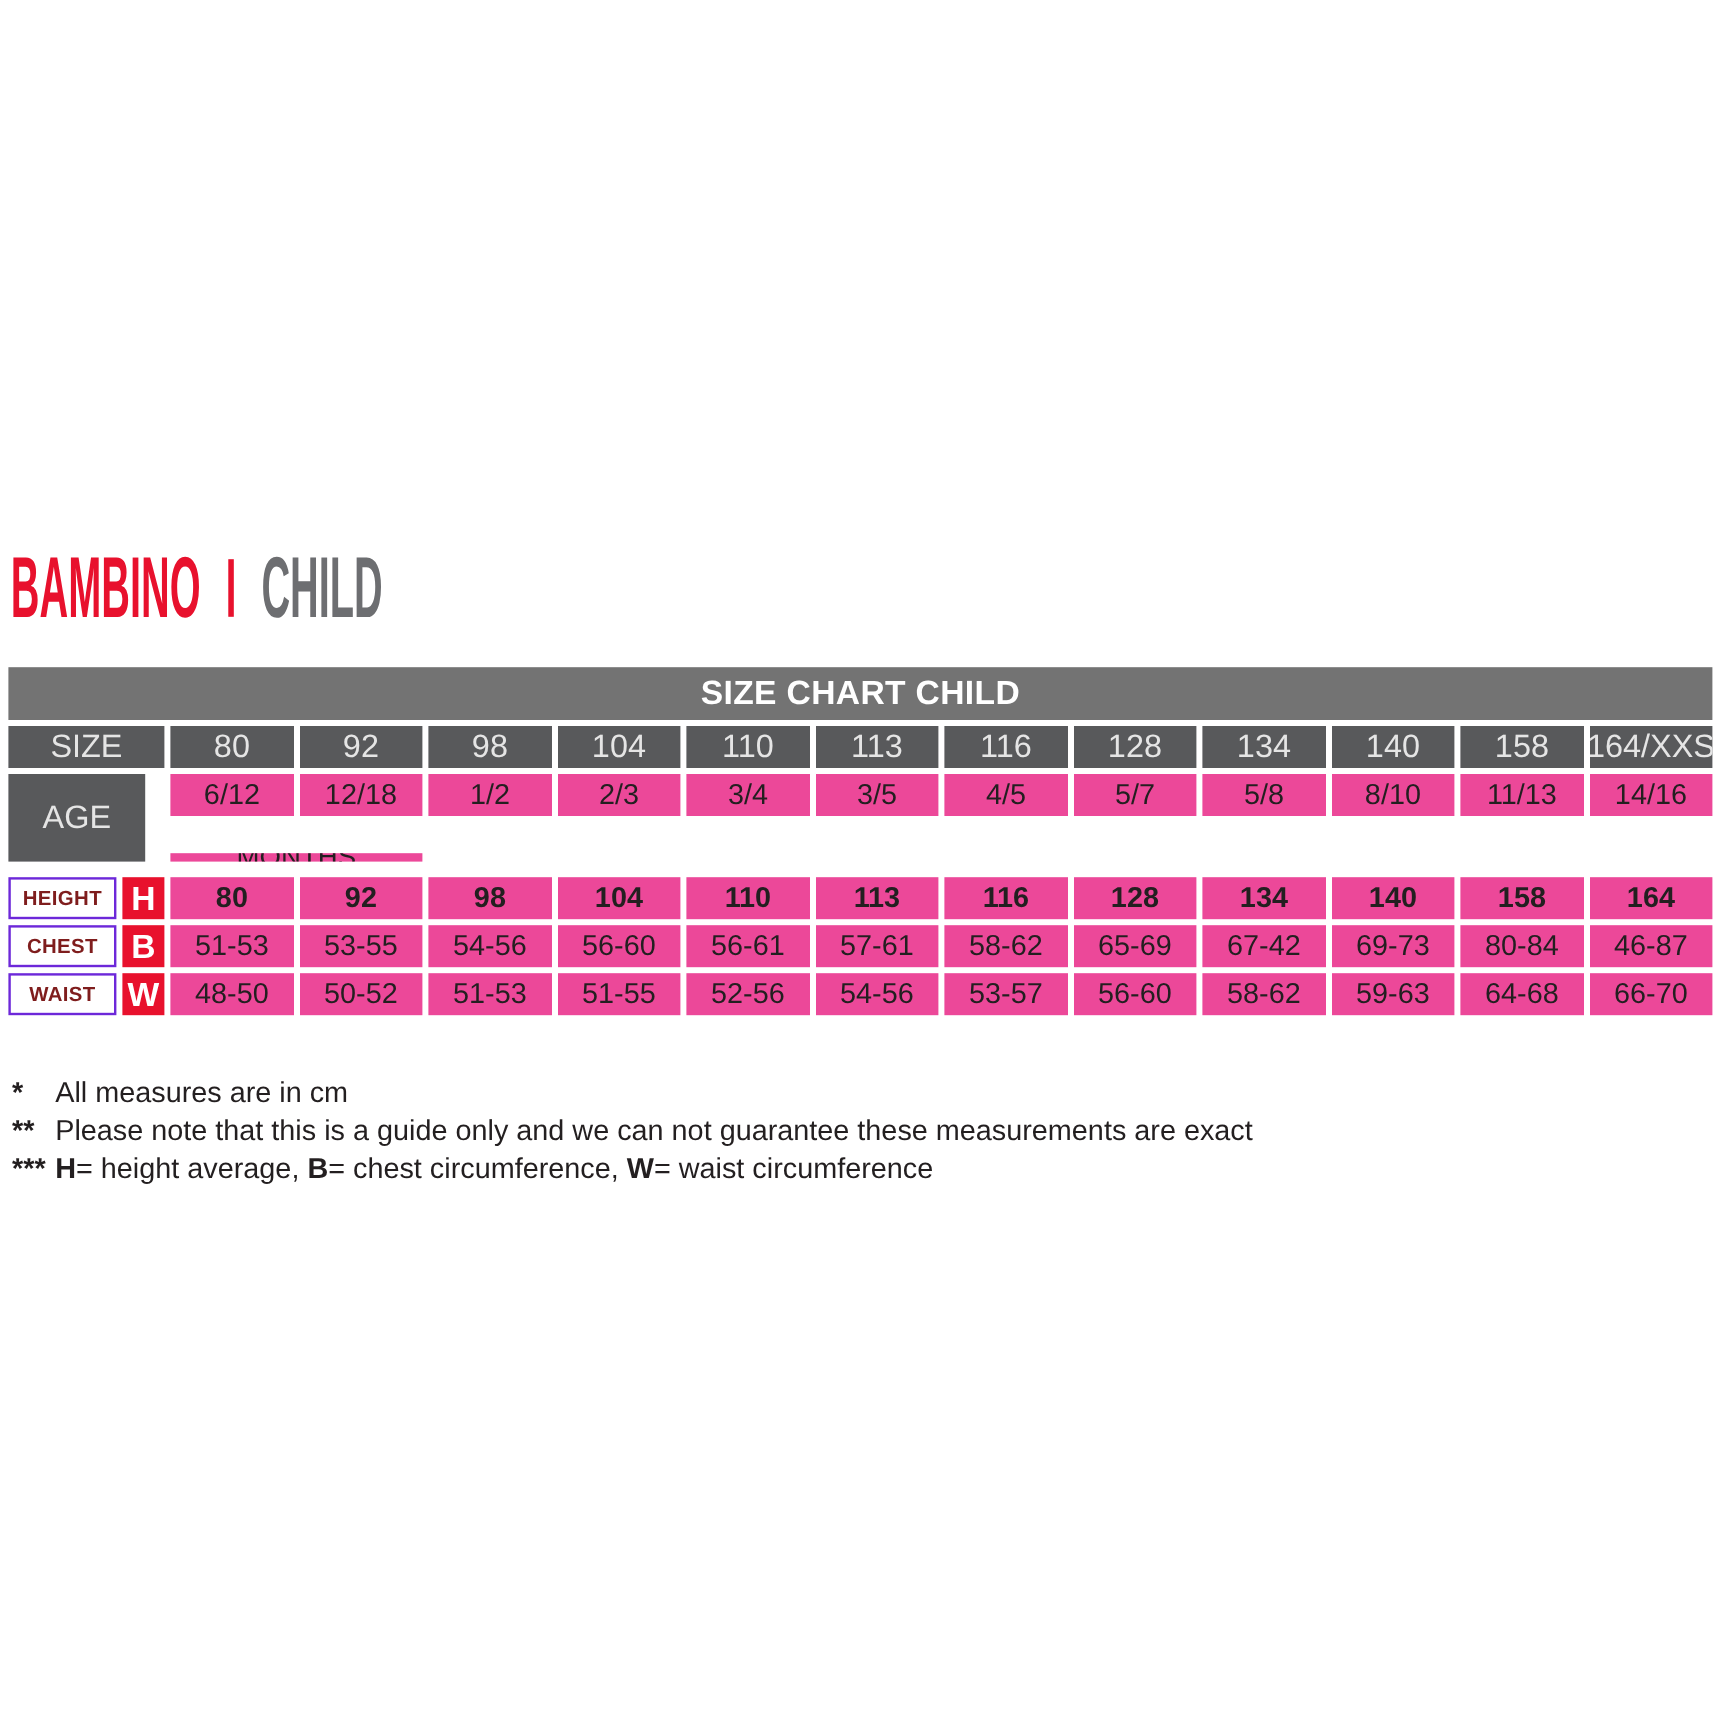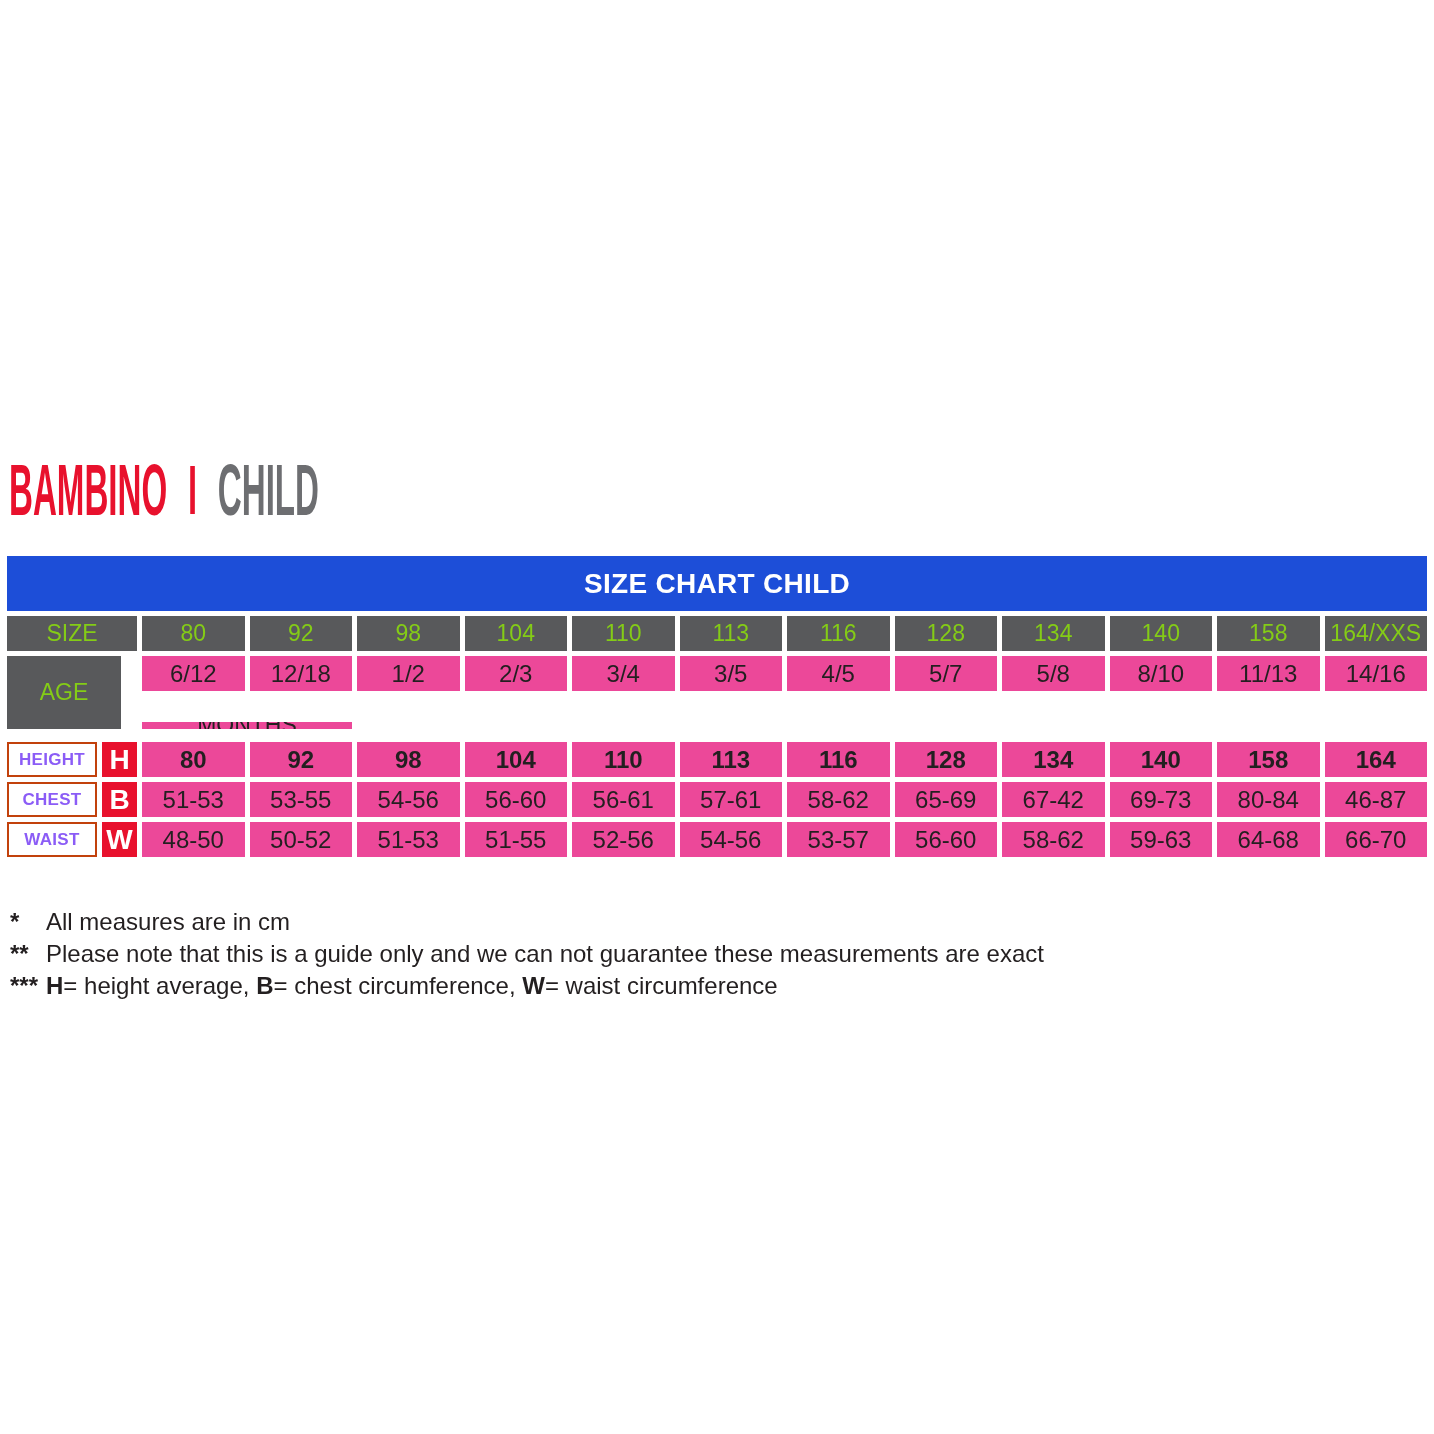--- a/index.html
+++ b/index.html
@@ -35,22 +35,22 @@
   .title-sep {
     display: inline-block;
     width: 10px; height: 48px;
     background: #e8112d;
     margin: 0 50px;
   }
 
   
   .banner {
     margin-top: 34px;
-    height: 55px;
-    background: #1d4ed8;
+    height: 44px;
+    background: #737373;
     color: #ffffff;
     font-weight: 700;
     font-size: 28px;
     display: flex;
     align-items: center;
     justify-content: center;
     letter-spacing: 0.3px;
   }
 
   
@@ -69,28 +69,28 @@
     grid-template-rows: 35px 35px 35px;
     column-gap: 5px;
     row-gap: 5px;
   }
   .cell {
     display: flex;
     align-items: center;
     justify-content: center;
     overflow: hidden;
   }
-  .c-dark  { background: #58595b; color: #84cc16; font-size: 23px; }
+  .c-dark  { background: #58595b; color: #e5e5e5; font-size: 27px; }
   .c-light { background: #ec4899; color: #231f20; font-size: 24px; }
   .c-light.bold { font-weight: 700; }
   .c-red   { background: #e8112d; color: #ffffff; font-weight: 700; font-size: 28px; }
   .c-labelbox {
     background: #ffffff;
-    border: 2px solid #c2410c;
-    color: #8b5cf6;
+    border: 2px solid #6d28d9;
+    color: #7f1d1d;
     font-weight: 700;
     font-size: 17px;
     letter-spacing: 0.3px;
   }
   .age-label   { grid-column: 1; grid-row: 2 / span 2; }
   .months-cell { grid-column: 2 / span 2; grid-row: 3; font-size: 23px; margin-top: 26px; }
   .years-cell  { grid-column: 4 / span 10; grid-row: 3; font-size: 23px; }
 
   
   .footnotes { margin-top: 49px; margin-left: 3px; font-size: 24px; }

